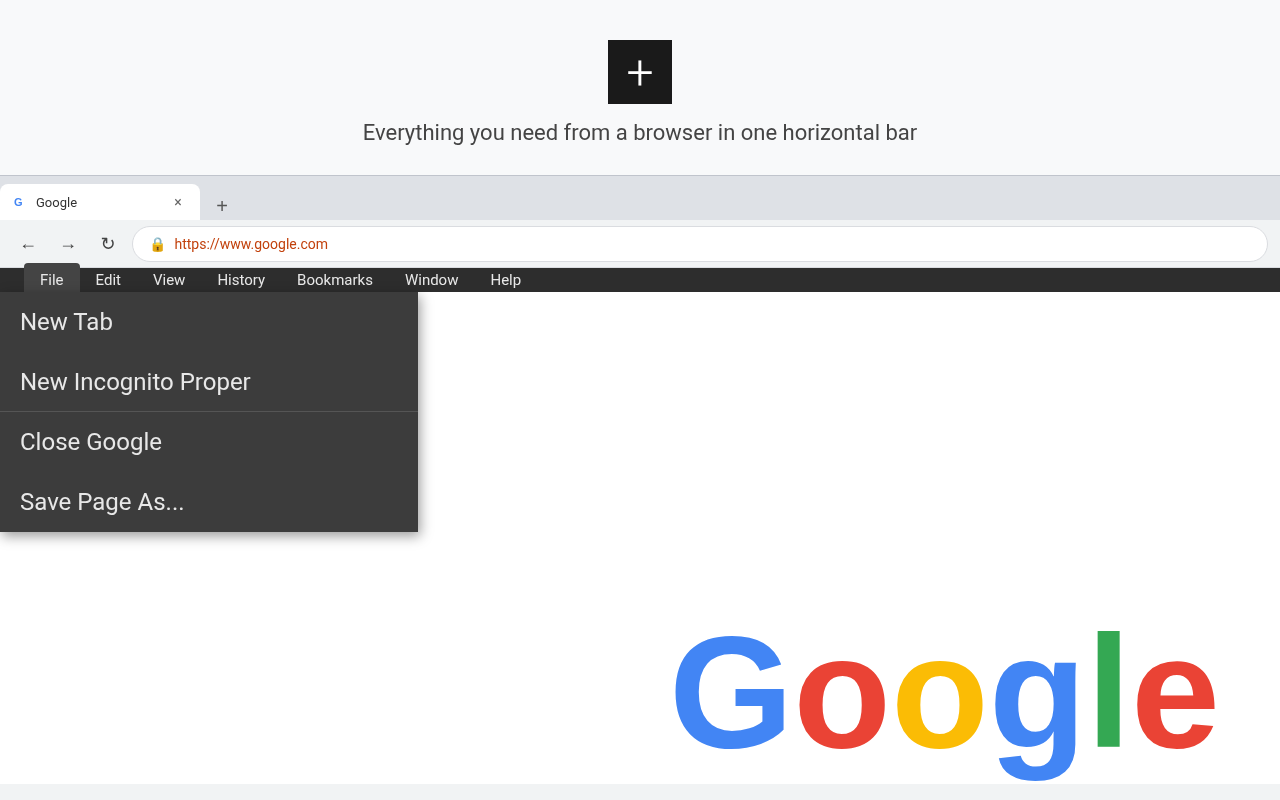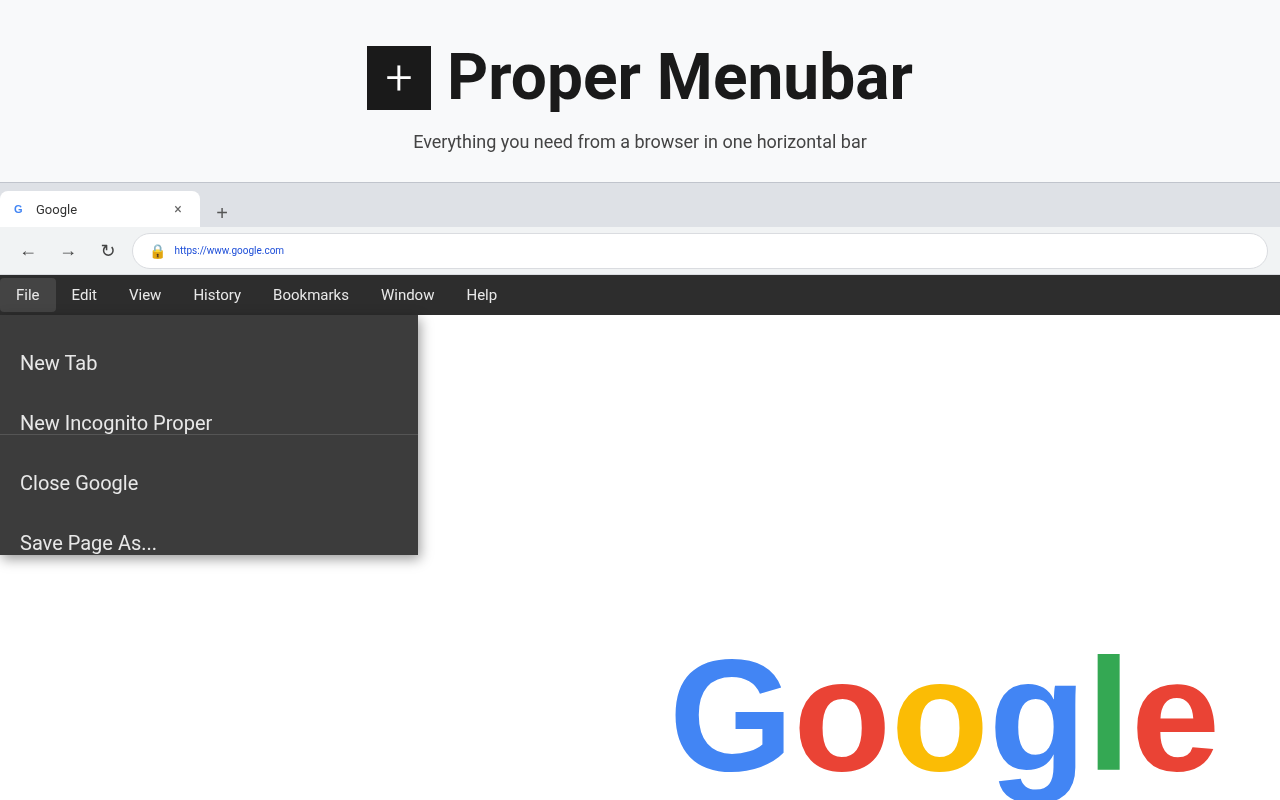--- a/index.html
+++ b/index.html
@@ -43,21 +43,21 @@
       color: white;
       display: flex;
       align-items: center;
       justify-content: center;
       font-size: 48px;
       font-weight: 300;
       flex-shrink: 0;
     }
 
     .hero-subtitle {
-      font-size: 18px;
+      font-size: 22px;
       color: #444;
       font-weight: 400;
     }
 
     
     .browser-chrome {
       background: #dee1e6;
       border-top: 1px solid #c0c4cc;
     }
 
@@ -162,31 +162,31 @@
       border: 1px solid #dadce0;
       gap: 8px;
     }
 
     .lock-icon {
       color: #555;
       font-size: 14px;
     }
 
     .address-text {
-      font-size: 10px;
-      color: #1d4ed8;
+      font-size: 14px;
+      color: #c2410c;
     }
 
     
     .menubar {
       background: #2d2d2d;
       display: flex;
       align-items: center;
-      padding: 0 0;
-      height: 40px;
+      padding: 0 24px;
+      height: 24px;
     }
 
     .menu-item {
       color: #e8e8e8;
       font-size: 15px;
       padding: 8px 16px;
       cursor: pointer;
       border-radius: 4px;
     }
 
@@ -204,25 +204,25 @@
       top: 0;
       left: 0;
       width: 418px;
       background: #3c3c3c;
       z-index: 100;
       box-shadow: 2px 4px 12px rgba(0,0,0,0.4);
     }
 
     .dropdown-item {
       display: flex;
-      align-items: flex-end;
+      align-items: center;
       padding: 0 20px;
       height: 60px;
       color: #e8e8e8;
-      font-size: 20px;
+      font-size: 24px;
       cursor: pointer;
       position: relative;
     }
 
     .dropdown-item.has-separator::before {
       content: '';
       position: absolute;
       bottom: 0;
       left: 0;
       right: 0;
@@ -266,21 +266,20 @@
     }
   </style>
 </head>
 <body>
 
 <div class="hero">
   <div class="hero-title">
     <div class="hero-icon">
       <span>+</span>
     </div>
-    <span>Proper Menubar</span>
   </div>
   <div class="hero-subtitle">Everything you need from a browser in one horizontal bar</div>
 </div>
 
 <div class="browser-chrome">
 
   <div class="tab-bar">
     <div class="tab">
 
       <svg class="tab-favicon" viewBox="0 0 16 16">

